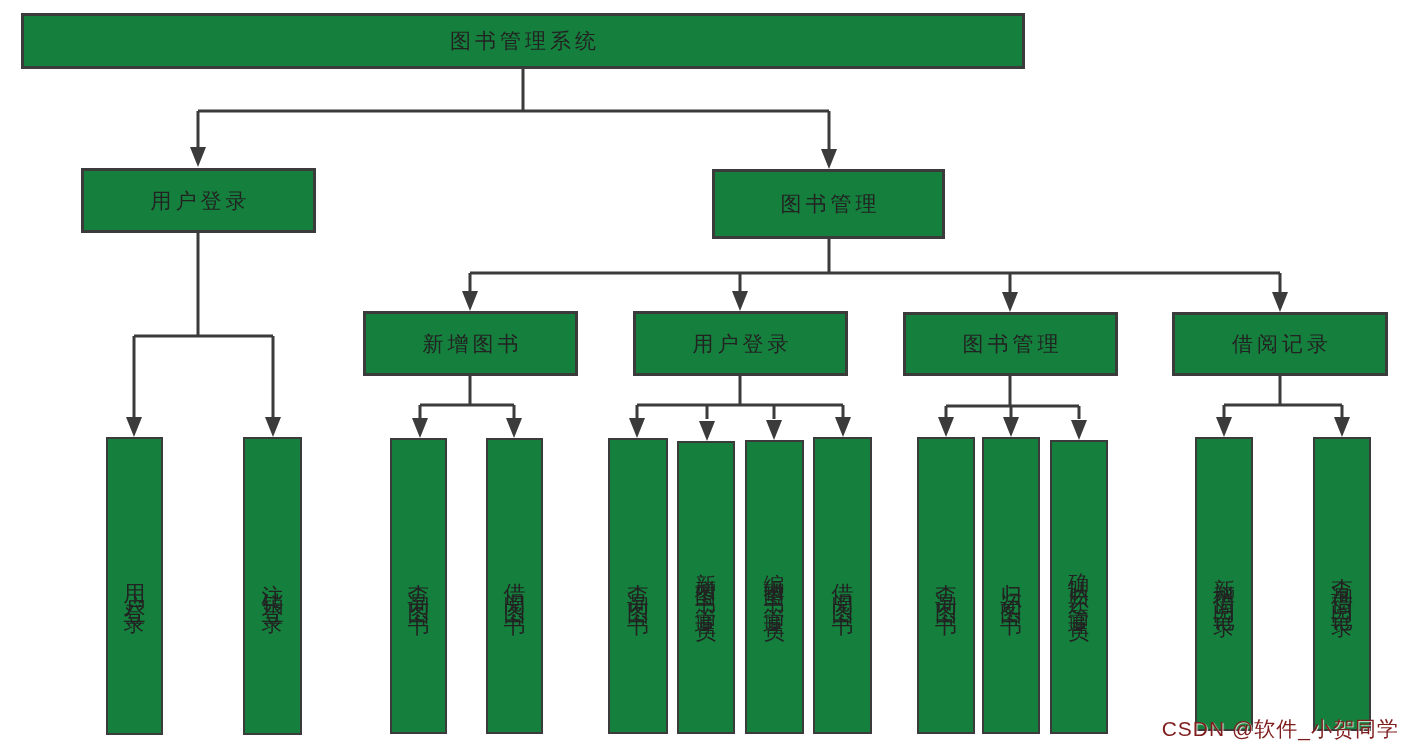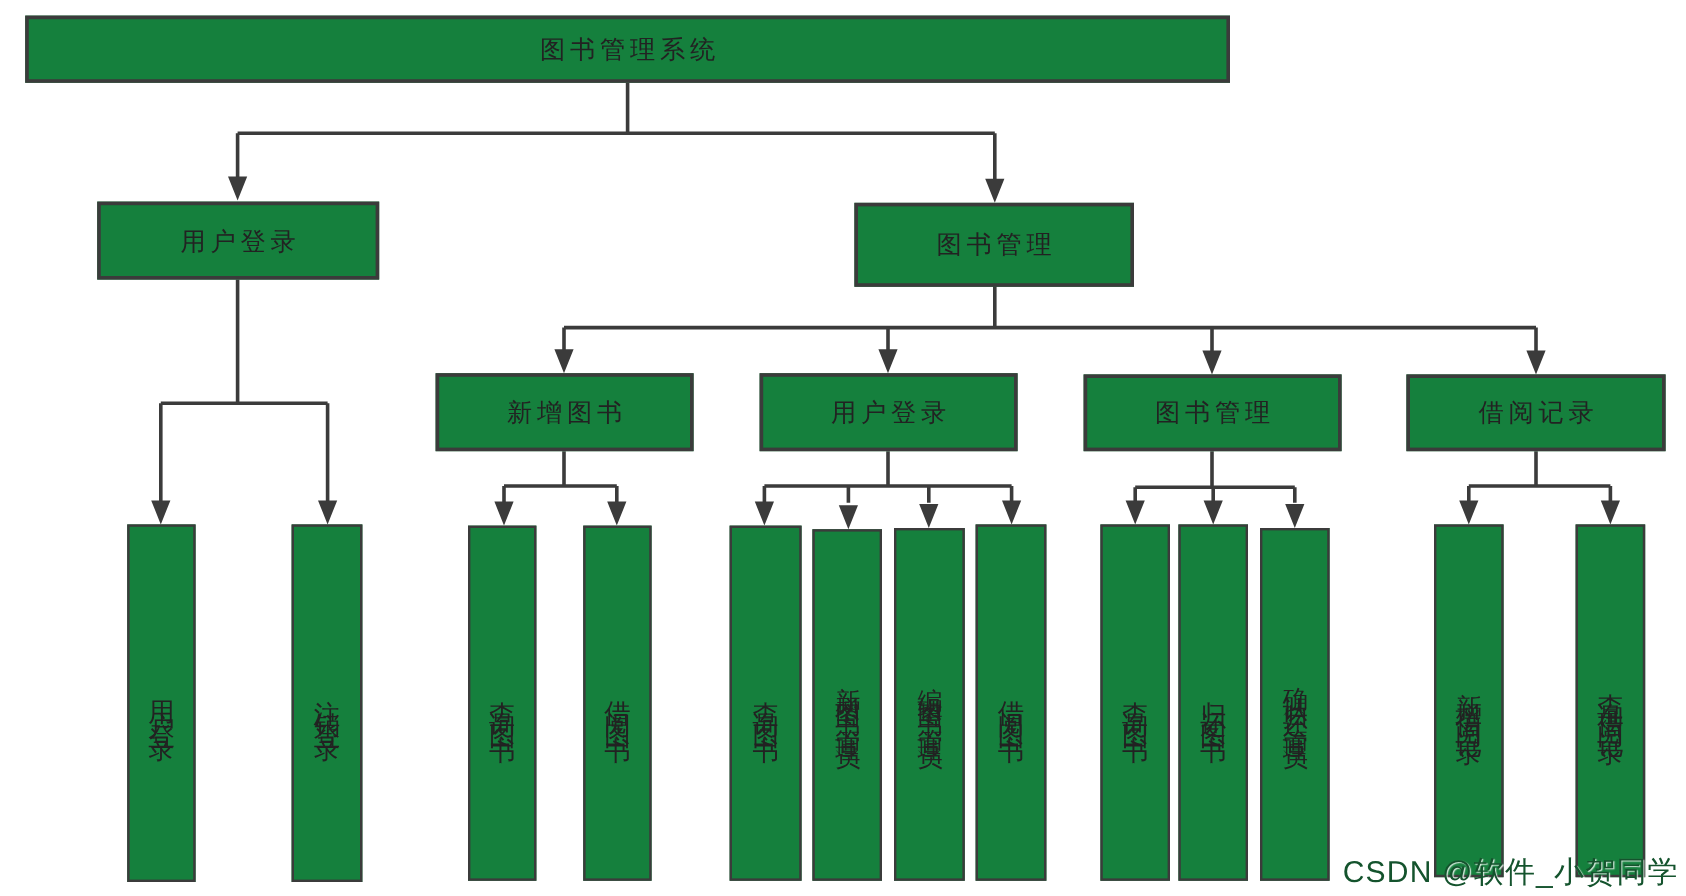--- a/index.html
+++ b/index.html
@@ -27,23 +27,23 @@
     white-space:nowrap;
     line-height:1;
   }
   .vt4{font-size:22px;letter-spacing:10px;}
   .vt6{font-size:22px;letter-spacing:8px;}
   .vt9{font-size:21px;letter-spacing:7px;}
   .watermark{
     position:absolute;
     right:6px;bottom:4px;
     z-index:3;
-    font-size:25px;
+    font-size:21px;
     letter-spacing:1px;
-    color:#14532d;
+    color:#7f1d1d;
     text-shadow:1px 1px 1px rgba(255,255,255,0.85);
     white-space:nowrap;
   }
 </style>
 </head>
 <body>
 
 <div class="canvas">
 
   <svg class="connector-layer" width="1405" height="747" viewBox="0 0 1405 747" stroke="#3b3b3b" stroke-width="3" fill="none">

